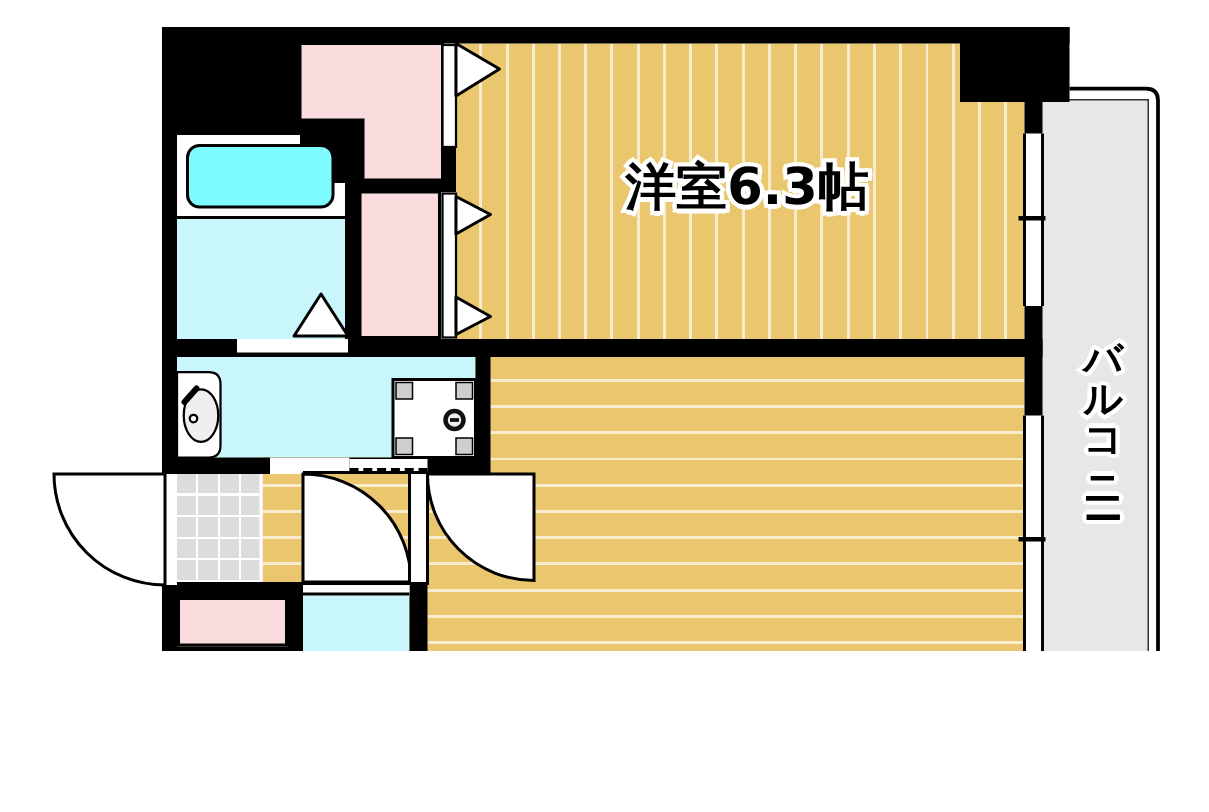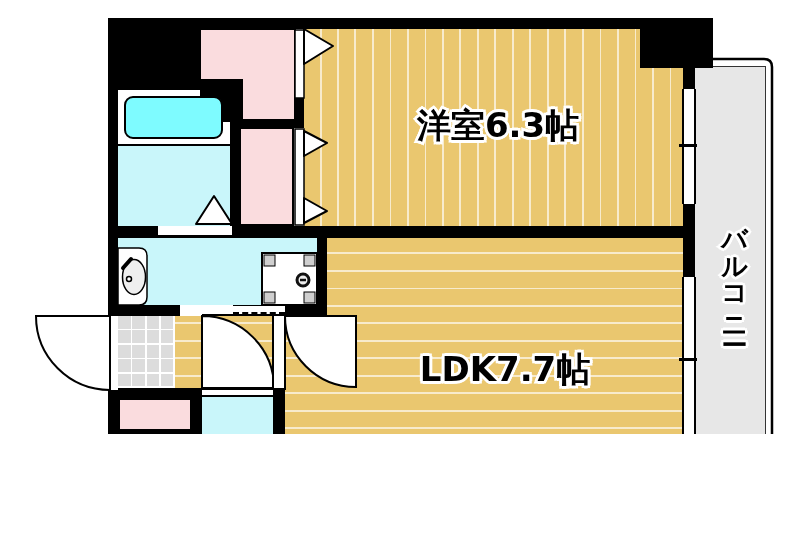--- a/index.html
+++ b/index.html
@@ -133,16 +133,15 @@
     <g>
       <rect x="350" y="463" width="50" height="43" rx="7" fill="#fff" stroke="#000" stroke-width="2.5"></rect>
       <rect x="355" y="468" width="40" height="33" rx="5" fill="#D9D9D9" stroke="#333" stroke-width="1.5"></rect>
       <circle cx="384" cy="486" r="8.5" fill="#E5E5E5" stroke="#333" stroke-width="1.5"></circle>
     </g>
 
     <path d="M713,59 H764 Q772,59 772,67 V466 Q772,474 764,474 H694" fill="none" stroke="#000" stroke-width="2.5"></path>
   </svg>
 
   <div class="label" style="left:398px;top:106px;width:200px;font-size:34px;line-height:38px;">洋室6.3帖</div>
-  <div class="label" style="left:405px;top:350px;width:200px;font-size:34px;line-height:38px;">LDK7.7帖</div>
   <div class="label" style="left:707px;top:201px;height:140px;width:46px;font-size:26px;writing-mode:vertical-rl;text-orientation:mixed;letter-spacing:1px;
               -webkit-text-stroke:4px #fff;">バルコニー</div>
 </div>
 
 </body></html>

